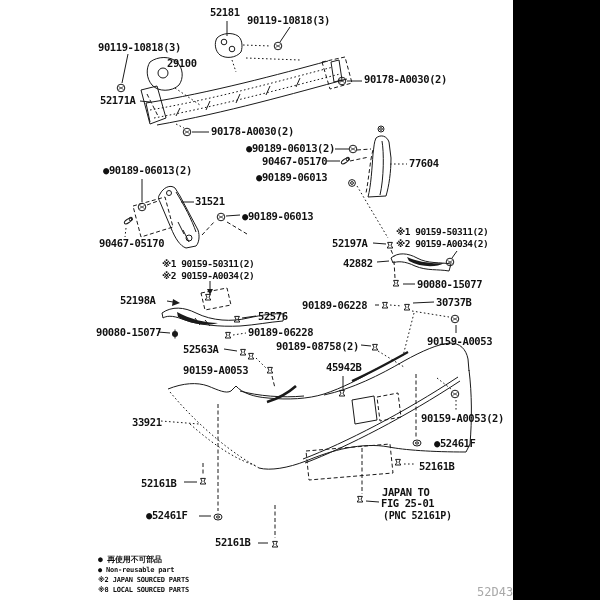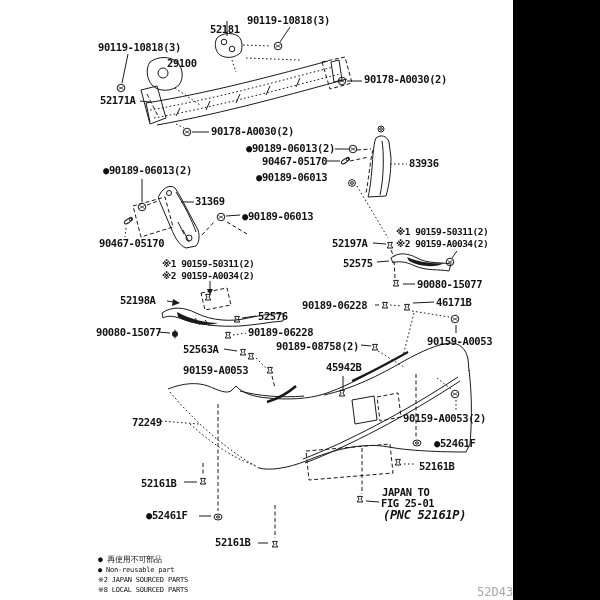--- a/index.html
+++ b/index.html
@@ -2,22 +2,22 @@
 <html><head>
 <meta charset="utf-8">
 <style>
   html,body{margin:0;padding:0;background:#fff;}
   #stage{position:relative;width:600px;height:600px;background:#ffffff;overflow:hidden;
          font-family:"DejaVu Sans Mono","DejaVu Sans",monospace;}
   svg{position:absolute;left:0;top:0;}
   .lbl{position:absolute;font-weight:bold;font-size:10.5px;letter-spacing:-0.4px;
        color:#111;white-space:pre;line-height:11px;}
   .sm{font-size:9.5px;letter-spacing:-0.5px;}
-  .xs{font-size:12px;letter-spacing:-0.3px;font-style:italic;}
-  .leg{position:absolute;font-weight:normal;font-size:7px;letter-spacing:-0.2px;color:#111;white-space:pre;line-height:9px;}
+  .xs{font-size:10px;letter-spacing:-0.3px;}
+  .leg{position:absolute;font-weight:bold;font-size:7px;letter-spacing:-0.2px;color:#111;white-space:pre;line-height:9px;}
   .legjp{font-size:8px;}
   .code{position:absolute;font-size:12px;color:#a9a9a9;letter-spacing:0;margin-left:11px;}
   .band{position:absolute;top:0;height:600px;background:#000;}
   .dsh{stroke-dasharray:4 2.5;}
   .dot{stroke-dasharray:1.6 2.4;}
 </style>
 </head>
 <body>
 
 <div id="stage">
@@ -214,55 +214,55 @@
     <use href="#i-clip" x="398" y="462"></use>
     <line class="dot" x1="404" y1="464" x2="416" y2="464"></line>
     <line class="dsh" x1="416" y1="374" x2="416" y2="437"></line>
     <use href="#i-grom" x="417" y="443"></use>
     <use href="#i-bolt" x="455" y="394"></use>
     <line class="dot" x1="456" y1="400" x2="456" y2="410"></line>
     <line class="dot" x1="437" y1="378" x2="451" y2="389"></line>
   </g>
 </svg>
 
-<div class="lbl" style="left:210px;top:24px">52181</div>
+<div class="lbl" style="left:210px;top:7px">52181</div>
 <div class="lbl" style="left:247px;top:15px">90119-10818(3)</div>
 <div class="lbl" style="left:98px;top:42px">90119-10818(3)</div>
 <div class="lbl" style="left:167px;top:58px">29100</div>
 <div class="lbl" style="left:100px;top:95px">52171A</div>
 <div class="lbl" style="left:364px;top:74px">90178-A0030(2)</div>
 <div class="lbl" style="left:211px;top:126px">90178-A0030(2)</div>
 <div class="lbl" style="left:246px;top:143px">●90189-06013(2)</div>
 <div class="lbl" style="left:262px;top:156px">90467-05170</div>
 <div class="lbl" style="left:256px;top:172px">●90189-06013</div>
-<div class="lbl" style="left:409px;top:158px">83936</div>
+<div class="lbl" style="left:409px;top:158px">77604</div>
 <div class="lbl" style="left:103px;top:165px">●90189-06013(2)</div>
-<div class="lbl" style="left:195px;top:196px">31369</div>
+<div class="lbl" style="left:195px;top:196px">31521</div>
 <div class="lbl" style="left:242px;top:211px">●90189-06013</div>
 <div class="lbl" style="left:99px;top:238px">90467-05170</div>
 <div class="lbl" style="left:332px;top:238px">52197A</div>
 <div class="lbl sm" style="left:396px;top:226px">※1 90159-50311(2)</div>
 <div class="lbl sm" style="left:396px;top:238px">※2 90159-A0034(2)</div>
-<div class="lbl" style="left:343px;top:258px">52575</div>
+<div class="lbl" style="left:343px;top:258px">42882</div>
 <div class="lbl" style="left:417px;top:279px">90080-15077</div>
 <div class="lbl sm" style="left:162px;top:258px">※1 90159-50311(2)</div>
 <div class="lbl sm" style="left:162px;top:270px">※2 90159-A0034(2)</div>
 <div class="lbl" style="left:120px;top:295px">52198A</div>
 <div class="lbl" style="left:302px;top:300px">90189-06228</div>
-<div class="lbl" style="left:436px;top:297px">46171B</div>
+<div class="lbl" style="left:436px;top:297px">30737B</div>
 <div class="lbl" style="left:96px;top:327px">90080-15077</div>
 <div class="lbl" style="left:258px;top:311px">52576</div>
 <div class="lbl" style="left:248px;top:327px">90189-06228</div>
 <div class="lbl" style="left:183px;top:344px">52563A</div>
 <div class="lbl" style="left:276px;top:341px">90189-08758(2)</div>
 <div class="lbl" style="left:427px;top:336px">90159-A0053</div>
 <div class="lbl" style="left:183px;top:365px">90159-A0053</div>
 <div class="lbl" style="left:326px;top:362px">45942B</div>
-<div class="lbl" style="left:132px;top:417px">72249</div>
-<div class="lbl" style="left:403px;top:413px">90159-A0053(2)</div>
+<div class="lbl" style="left:132px;top:417px">33921</div>
+<div class="lbl" style="left:421px;top:413px">90159-A0053(2)</div>
 <div class="lbl" style="left:434px;top:438px">●52461F</div>
 <div class="lbl" style="left:419px;top:461px">52161B</div>
 <div class="lbl" style="left:141px;top:478px">52161B</div>
 <div class="lbl" style="left:146px;top:510px">●52461F</div>
 <div class="lbl" style="left:215px;top:537px">52161B</div>
 
 <div class="lbl" style="left:382px;top:487px">JAPAN TO</div>
 <div class="lbl" style="left:381px;top:498px">FIG 25-01</div>
 <div class="lbl xs" style="left:383px;top:510px">(PNC 52161P)</div>
 

